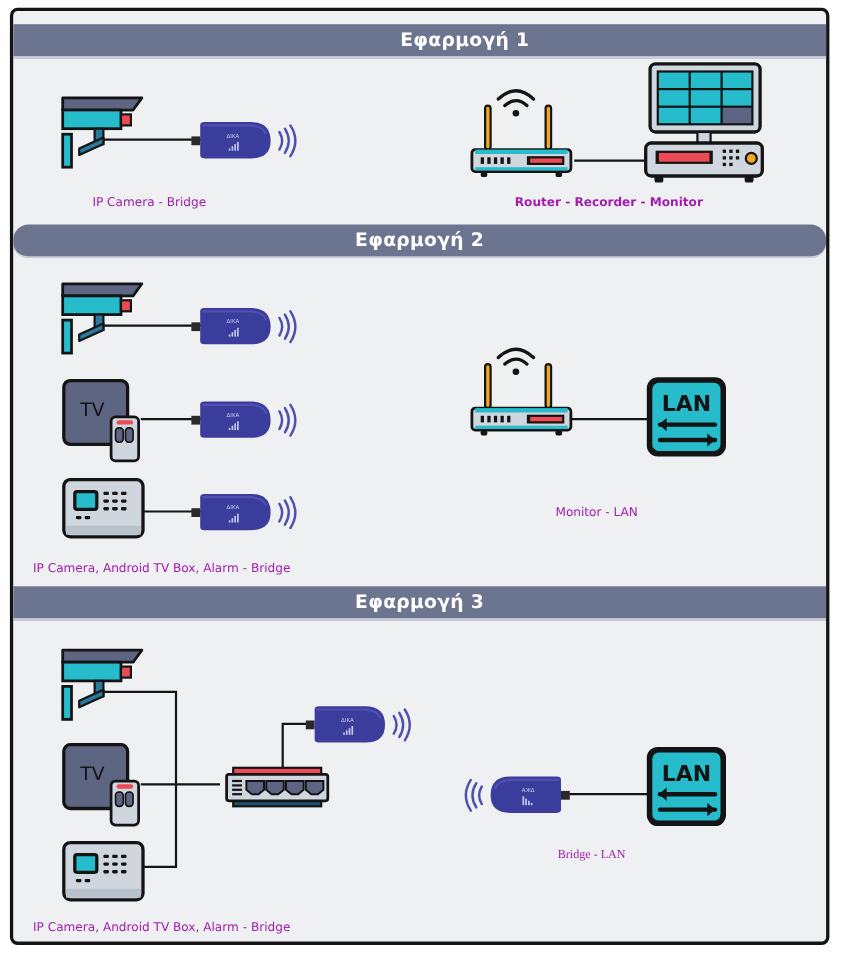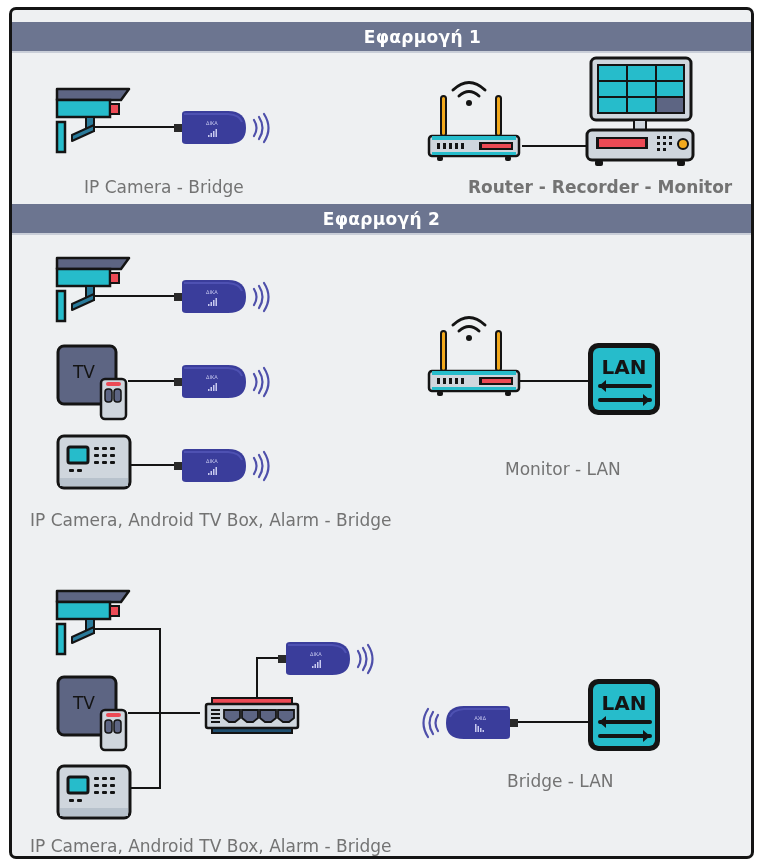--- a/index.html
+++ b/index.html
@@ -1,40 +1,43 @@
 <!DOCTYPE html>
 <html><head>
 <meta charset="utf-8">
 <style>
   html, body { margin: 0; padding: 0; background: #ffffff; }
   body { width: 765px; height: 867px; position: relative; overflow: hidden; font-family: "DejaVu Sans", sans-serif; }
   .frame { position: absolute; left: 9px; top: 7px; width: 745px; height: 852px; border: 3px solid #141414; border-radius: 7px; background: #eef0f2; box-sizing: border-box; overflow: hidden; }
   .band { position: absolute; left: 0; width: 100%; height: 29px; background: #6c7590; border-bottom: 2px solid #c9ced8; display: flex; align-items: center; justify-content: center; }
   .band span { color: #ffffff; font-family: "DejaVu Sans", sans-serif; font-weight: bold; font-size: 17px; letter-spacing: 0.3px; }
-  .caption { position: absolute; font-family: "DejaVu Sans", sans-serif; font-size: 17px; color: #737373; white-space: nowrap; }
+  .caption { position: absolute; font-family: "DejaVu Sans", sans-serif; font-size: 11px; color: #a21caf; white-space: nowrap; }
   svg.canvas { position: absolute; left: 0; top: 0; }
 </style>
 </head>
 <body>
 
 <div class="frame">
 
   <div class="band" style="top:12px;padding-left:41px;">
     <span>Εφαρμογή 1</span>
   </div>
-  <div class="band" style="top:194px;">
+  <div class="band" style="top:194px;border-radius:14px;">
     <span>Εφαρμογή 2</span>
+  </div>
+  <div class="band" style="top:523px;">
+    <span>Εφαρμογή 3</span>
   </div>
 
   <div class="caption" style="left:72px; top:167px;">IP Camera - Bridge</div>
   <div class="caption" style="left:456px; top:167px;font-weight:bold;">Router - Recorder - Monitor</div>
   <div class="caption" style="left:18px; top:500px;">IP Camera, Android TV Box, Alarm - Bridge</div>
   <div class="caption" style="left:493px; top:449px;">Monitor - LAN</div>
   <div class="caption" style="left:18px; top:826px;">IP Camera, Android TV Box, Alarm - Bridge</div>
-  <div class="caption" style="left:495px; top:761px;">Bridge - LAN</div>
+  <div class="caption" style="left:495px; top:761px;font-family:Liberation Serif, serif;">Bridge - LAN</div>
 
   <svg class="canvas" width="745" height="852" viewBox="0 0 745 852">
     <defs>
 
       <g id="camera">
         <path d="M3 3 L75 3 L67 14 L3 14 Z" fill="#5d6583" stroke="#141414" stroke-width="2.5" stroke-linejoin="round"></path>
         <rect x="3" y="14" width="53" height="17" fill="#26bccb" stroke="#141414" stroke-width="2.5"></rect>
         <rect x="56" y="18" width="9" height="10" fill="#ec4a55" stroke="#141414" stroke-width="2"></rect>
         <rect x="32" y="31" width="8" height="14" fill="#2a7b9b" stroke="#141414" stroke-width="2"></rect>
         <path d="M18 55 L40 45 L40 39 L18 49 Z" fill="#2a7b9b" stroke="#141414" stroke-width="2" stroke-linejoin="round"></path>

